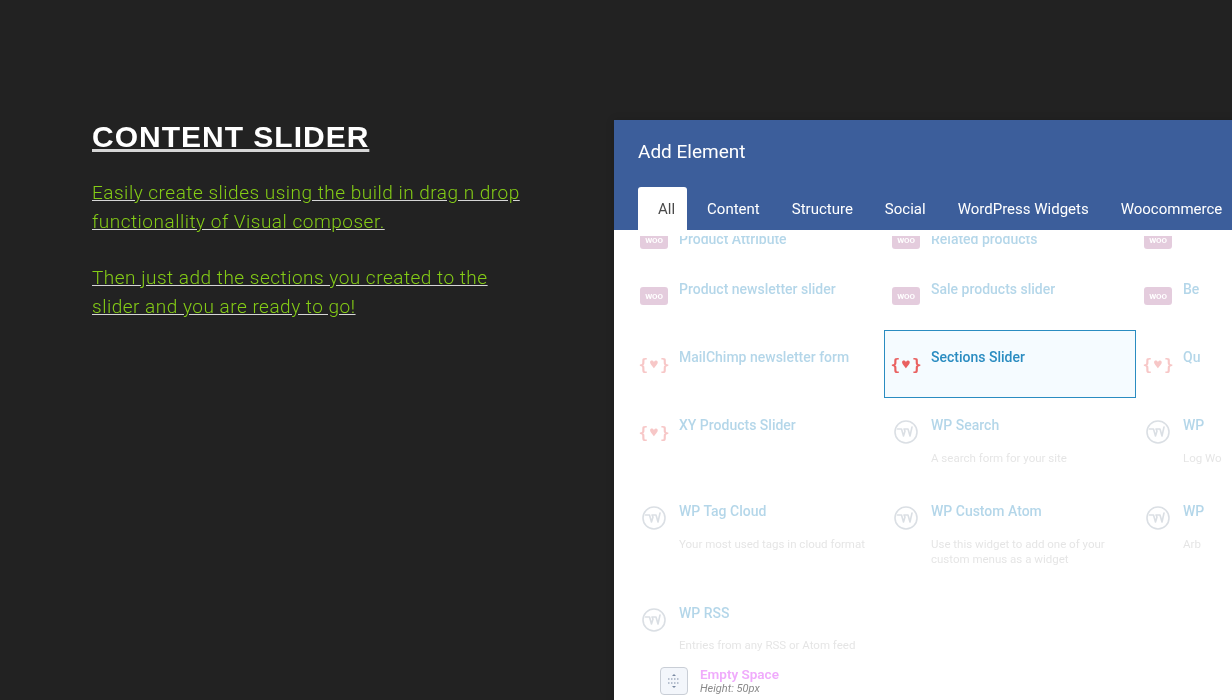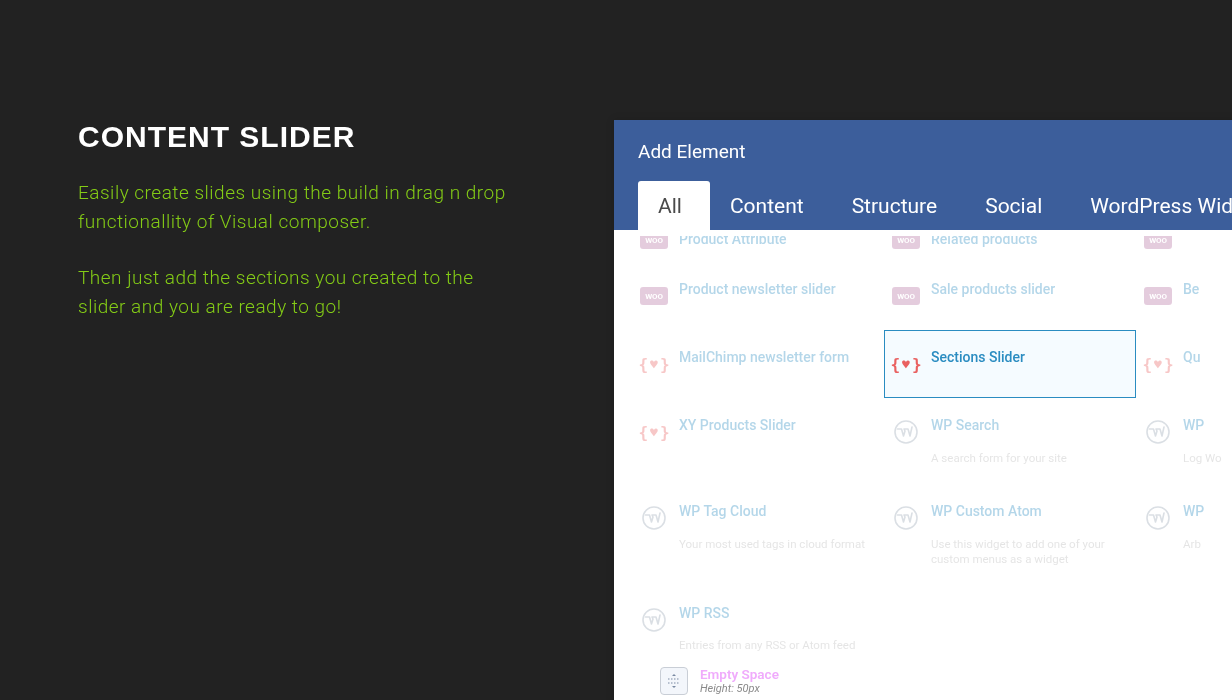--- a/index.html
+++ b/index.html
@@ -8,24 +8,25 @@
     height: 700px;
     background: #222222;
     font-family: -apple-system, BlinkMacSystemFont, "Segoe UI", Roboto, Arial, sans-serif;
     overflow: hidden;
     position: relative;
   }
 
   
   .promo {
     position: absolute;
-    left: 78px;
+    left: 92px;
     top: 120px;
     width: 440px;
     color: #d6d6d6;
+    text-decoration: underline;
   }
   .promo h1 {
     color: #ffffff;
     font-weight: 900;
     font-size: 30px;
     letter-spacing: 1px;
     font-family: Arial Black, Arial, sans-serif;
     margin-bottom: 24px;
     text-transform: uppercase;
   }
@@ -63,23 +64,23 @@
   
   .tabs {
     display: flex;
     background: #3c5e9b;
     padding-left: 24px;
     height: 48px;
     align-items: flex-end;
     gap: 0;
   }
   .tab {
-    padding: 13px 28px 12px 20px;
+    padding: 13px 12px 12px 20px;
     color: #ffffff;
-    font-size: 21px;
+    font-size: 15px;
     cursor: pointer;
     white-space: nowrap;
   }
   .tab.active {
     background: #ffffff;
     color: #4a4a4a;
     border-top-left-radius: 3px;
     border-top-right-radius: 3px;
   }
 

